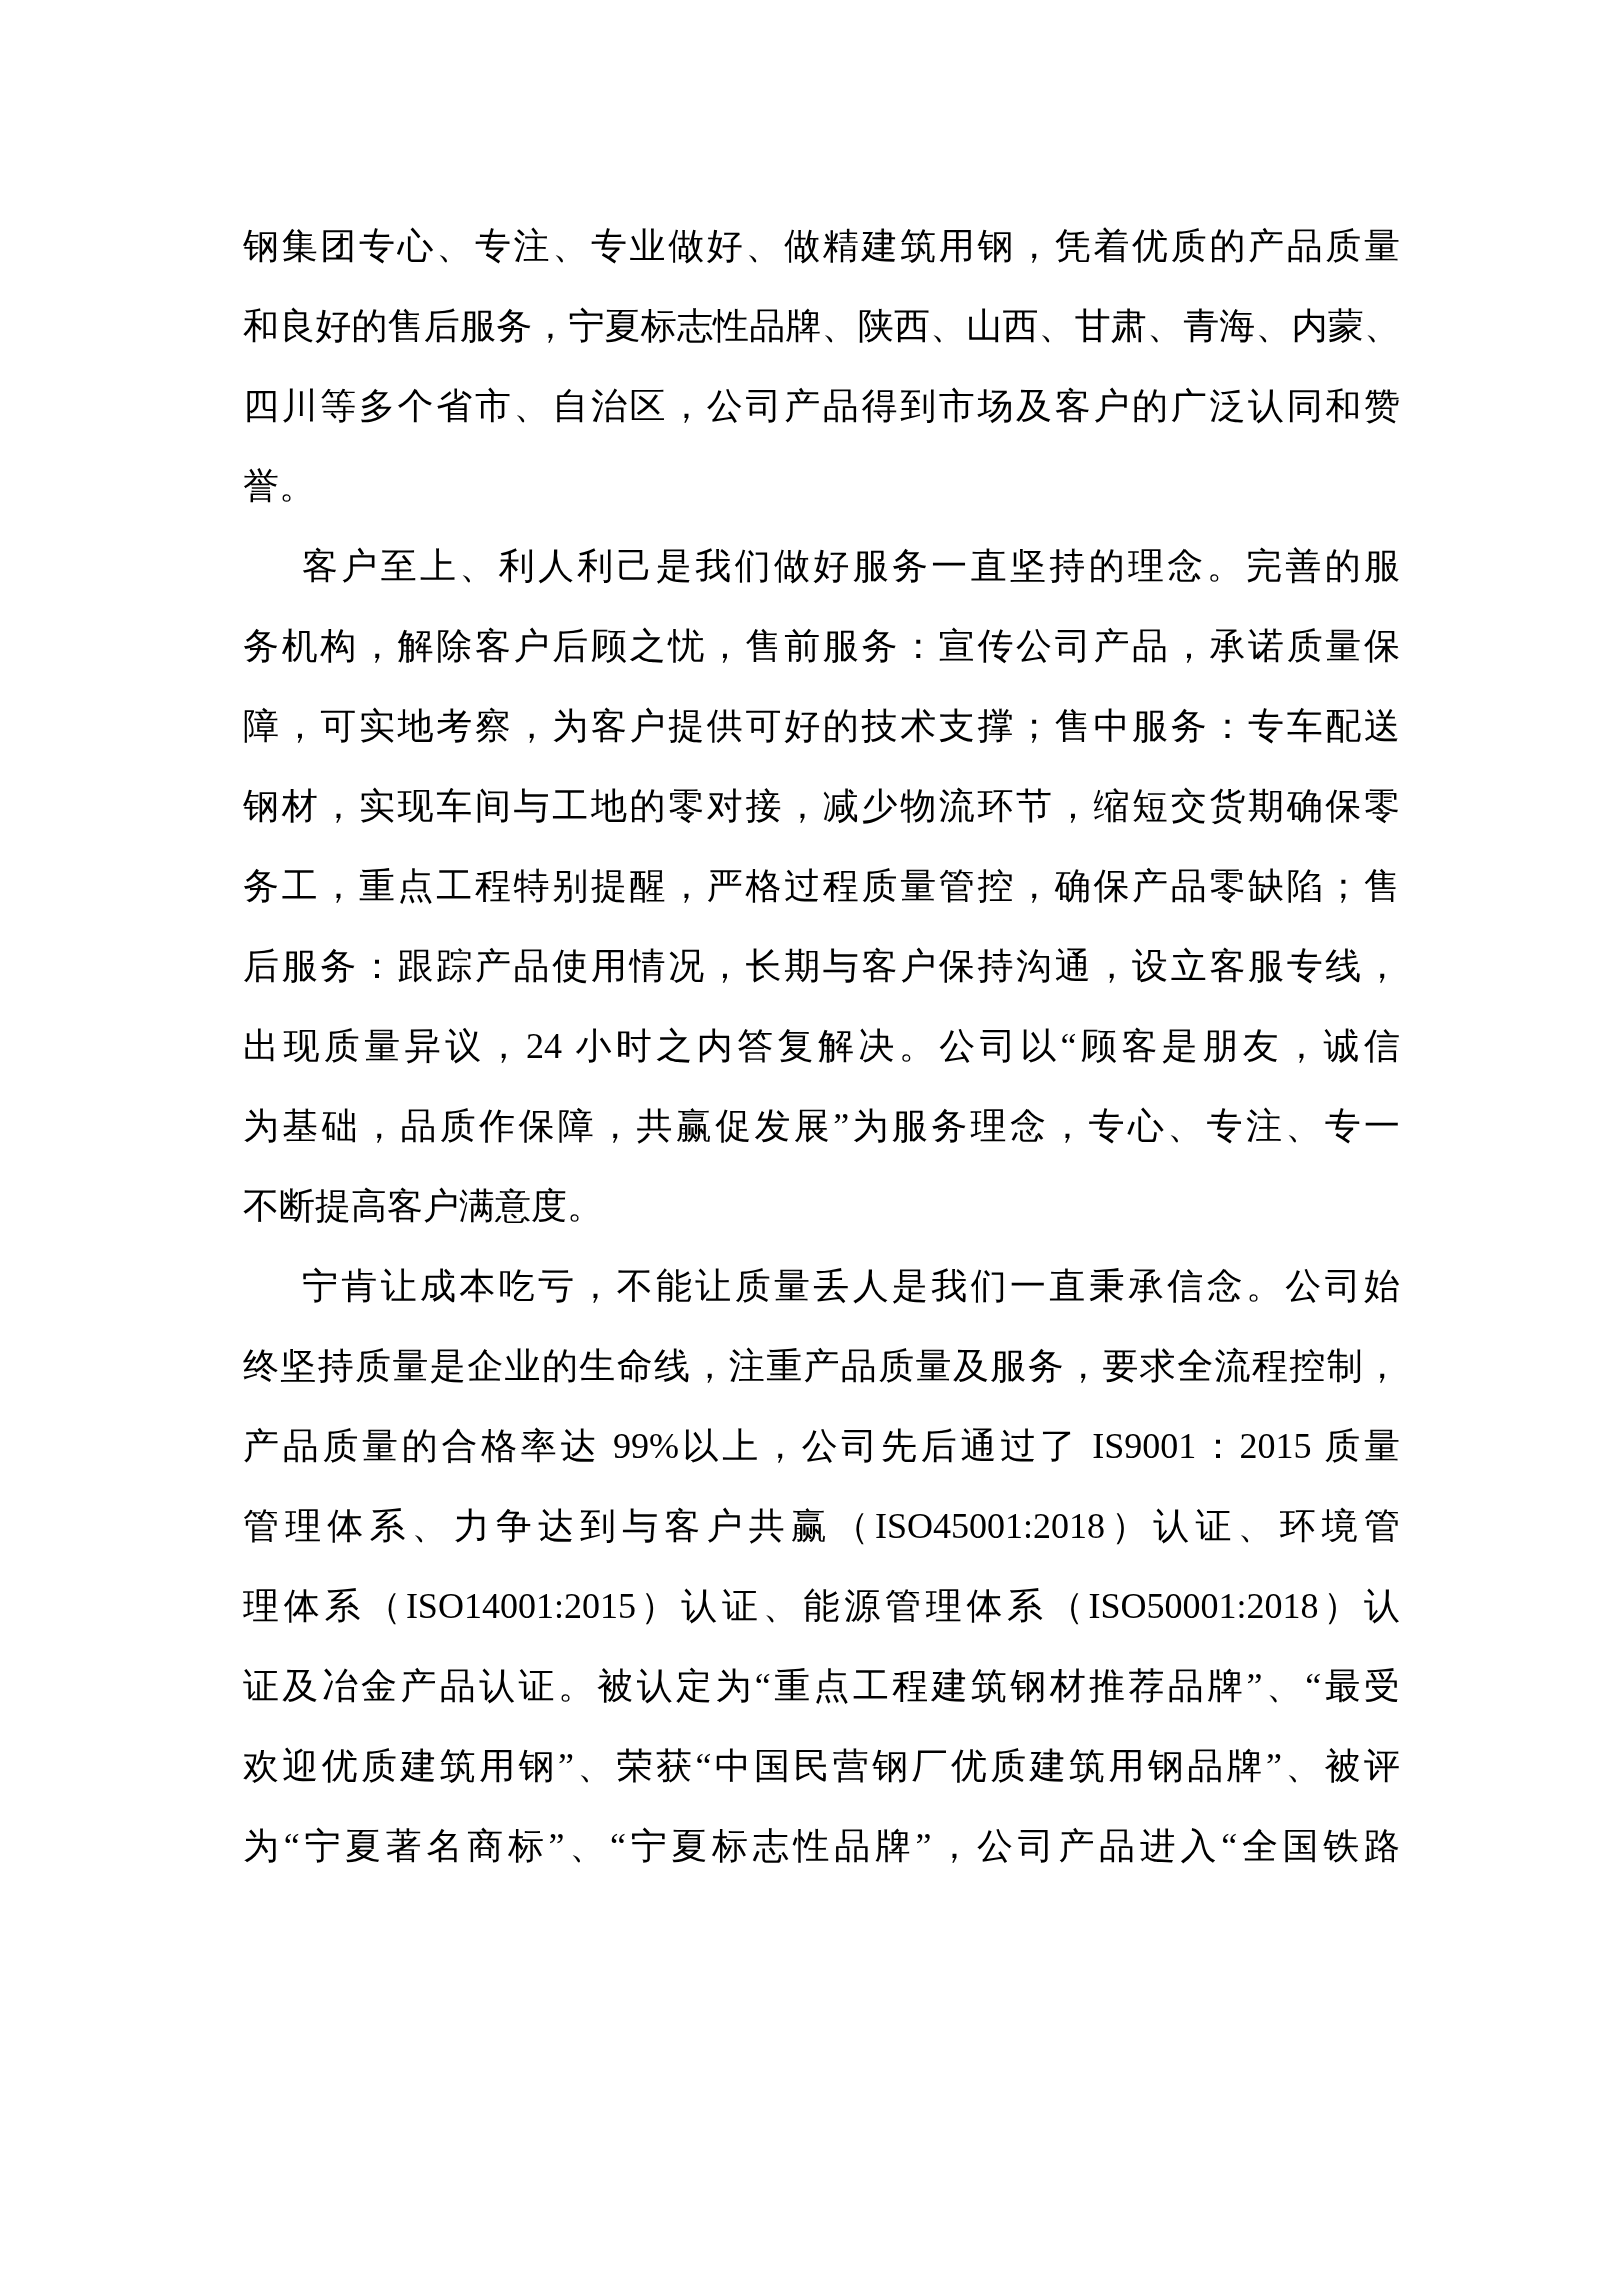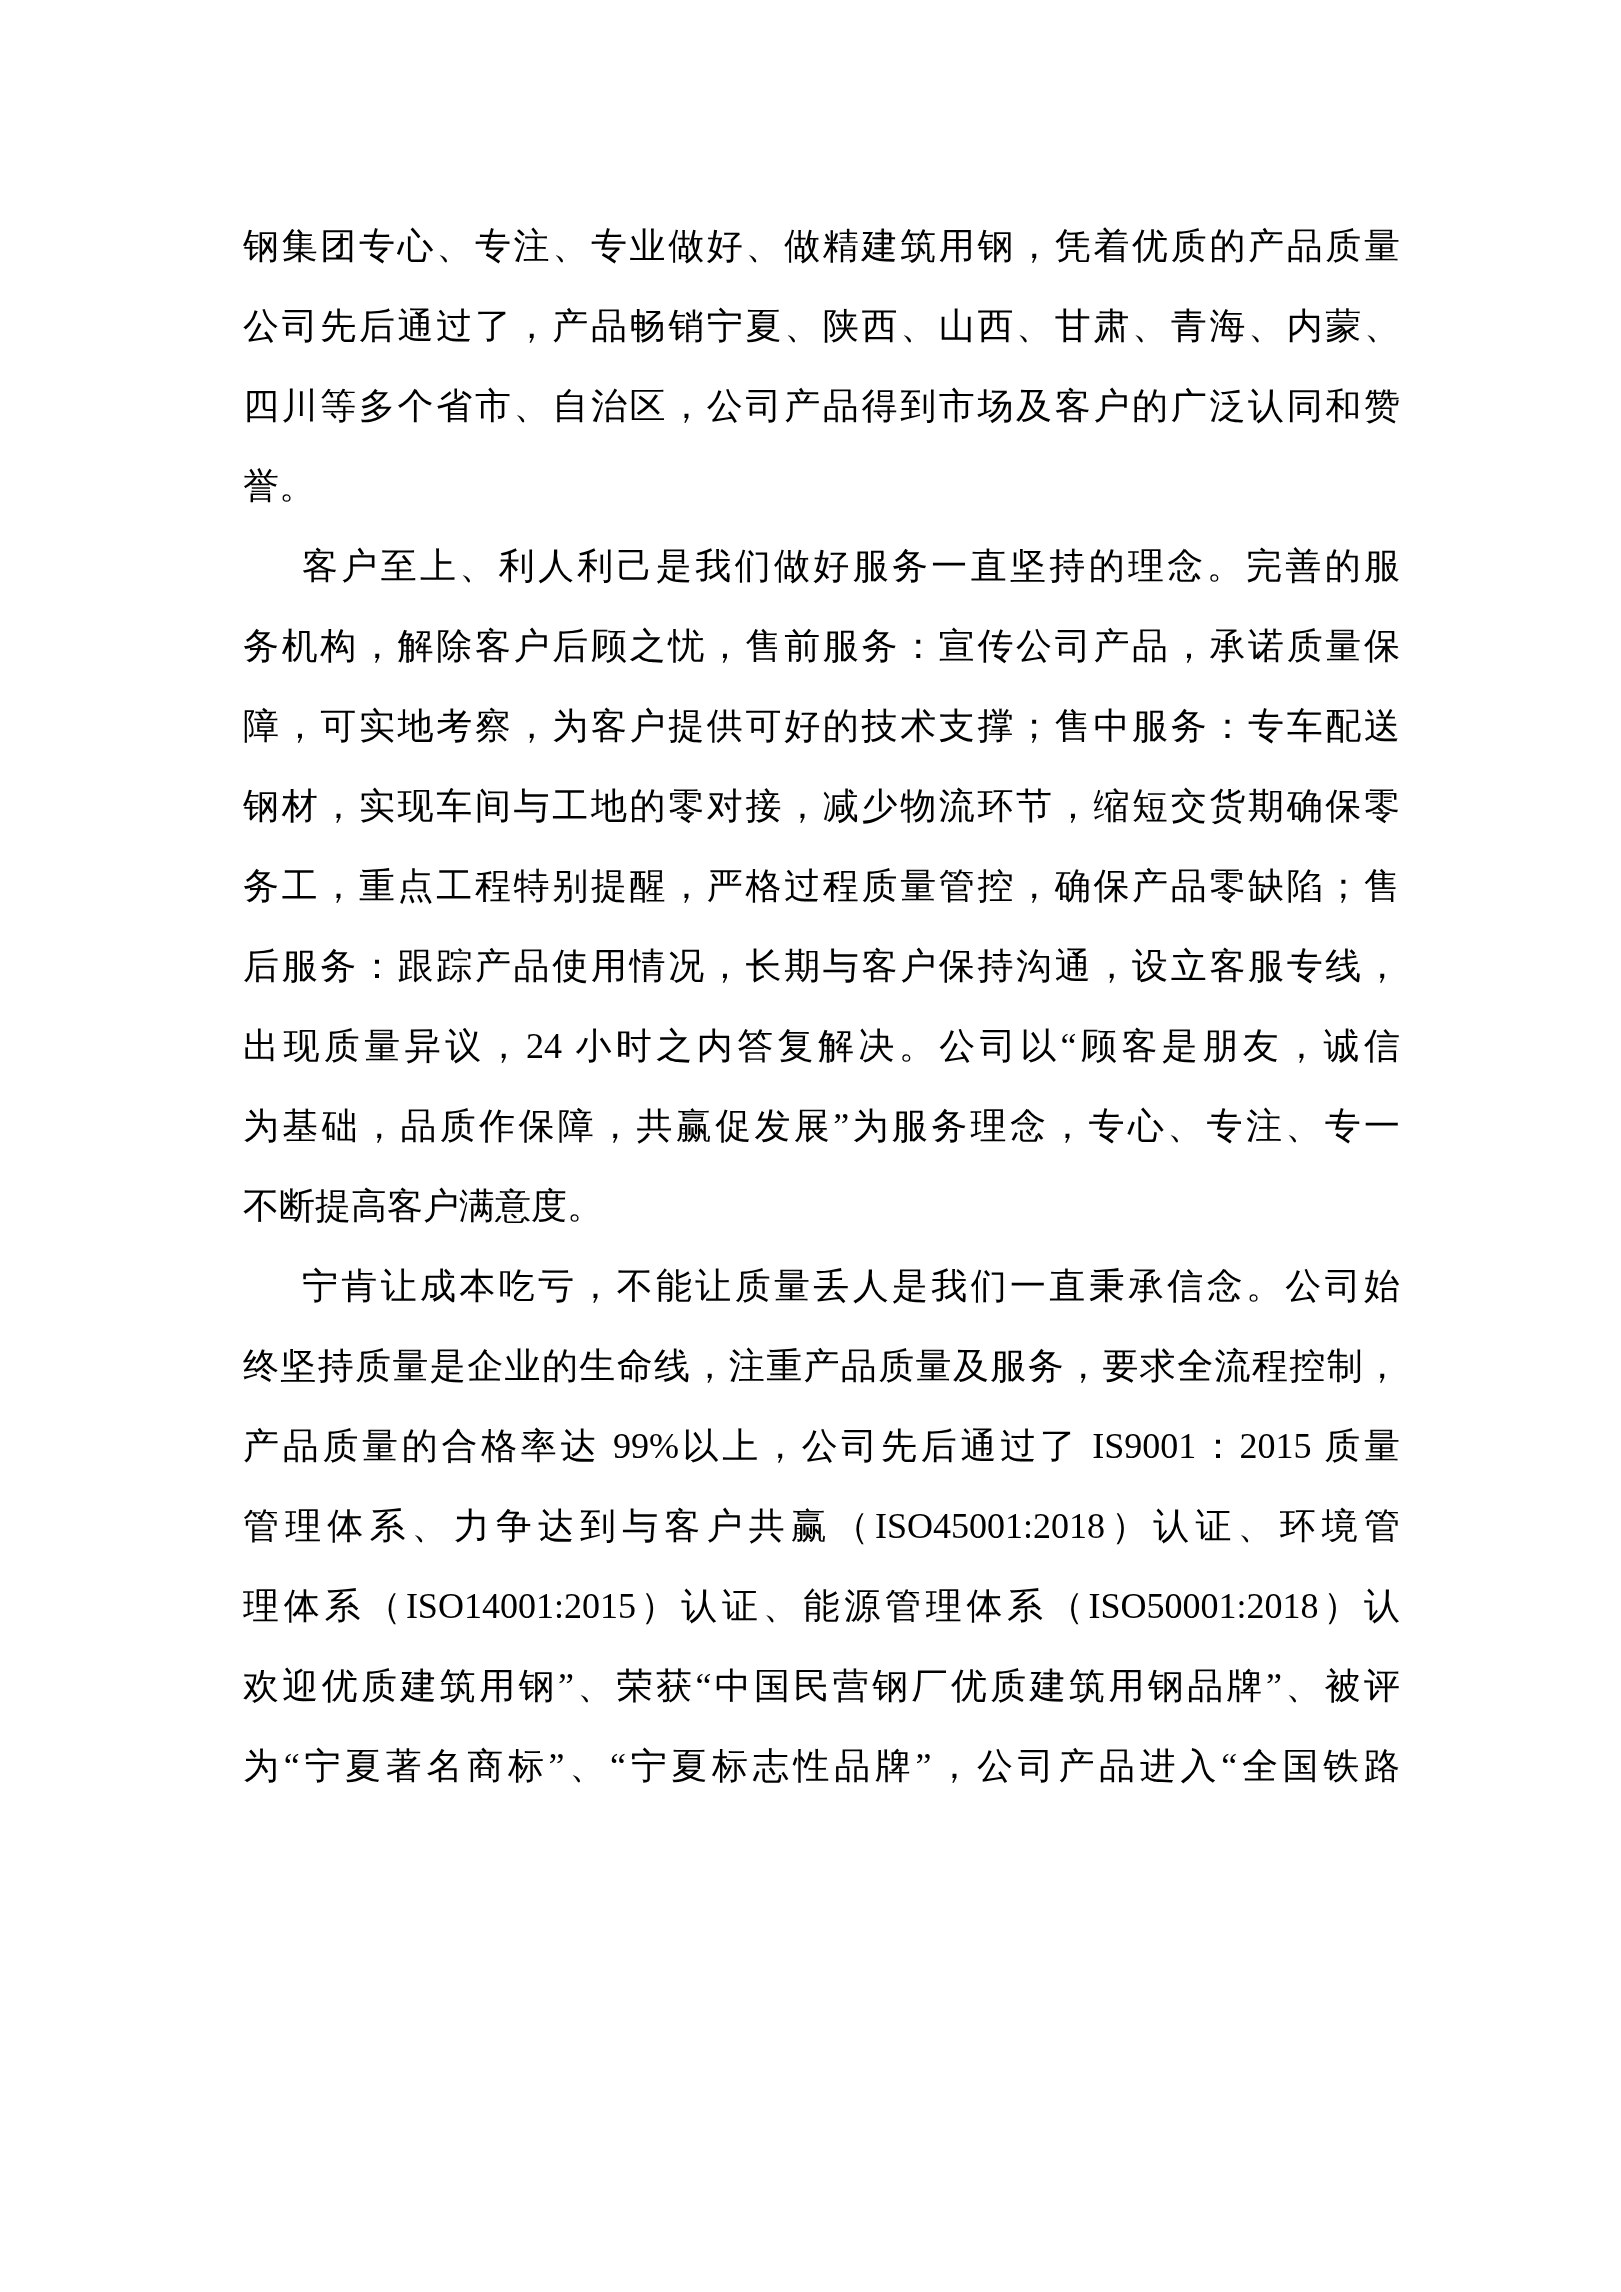--- a/index.html
+++ b/index.html
@@ -51,21 +51,21 @@
   }
 </style>
 </head>
 <body>
 
 <div class="page">
   <div class="content">
 
     <div class="para">
       <div class="line j">钢集团专心、专注、专业做好、做精建筑用钢，凭着优质的产品质量</div>
-      <div class="line j">公司先后通过了，产品畅销宁夏、陕西、山西、甘肃、青海、内蒙、</div>
+      <div class="line j">和良好的售后服务，宁夏标志性品牌、陕西、山西、甘肃、青海、内蒙、</div>
       <div class="line j">四川等多个省市、自治区，公司产品得到市场及客户的广泛认同和赞</div>
       <div class="line last">誉。</div>
     </div>
 
     <div class="para">
       <div class="line j ind">客户至上、利人利己是我们做好服务一直坚持的理念。完善的服</div>
       <div class="line j">务机构，解除客户后顾之忧，售前服务：宣传公司产品，承诺质量保</div>
       <div class="line j">障，可实地考察，为客户提供可好的技术支撑；售中服务：专车配送</div>
       <div class="line j">钢材，实现车间与工地的零对接，减少物流环节，缩短交货期确保零</div>
       <div class="line j">务工，重点工程特别提醒，严格过程质量管控，确保产品零缺陷；售</div>
@@ -74,19 +74,20 @@
       <div class="line j">为基础，品质作保障，共赢促发展”为服务理念，专心、专注、专一</div>
       <div class="line last">不断提高客户满意度。</div>
     </div>
 
     <div class="para">
       <div class="line j ind">宁肯让成本吃亏，不能让质量丢人是我们一直秉承信念。公司始</div>
       <div class="line j">终坚持质量是企业的生命线，注重产品质量及服务，要求全流程控制，</div>
       <div class="line j">产品质量的合格率达 99%以上，公司先后通过了 IS9001：2015 质量</div>
       <div class="line j">管理体系、力争达到与客户共赢（ISO45001:2018）认证、环境管</div>
       <div class="line j">理体系（ISO14001:2015）认证、能源管理体系（ISO50001:2018）认</div>
+      <div class="line j">证及冶金产品认证。被认定为“重点工程建筑钢材推荐品牌”、“最受</div>
       <div class="line j">欢迎优质建筑用钢”、荣获“中国民营钢厂优质建筑用钢品牌”、被评</div>
       <div class="line j">为“宁夏著名商标”、“宁夏标志性品牌”，公司产品进入“全国铁路</div>
     </div>
 
   </div>
 </div>
 
 
 </body></html>

